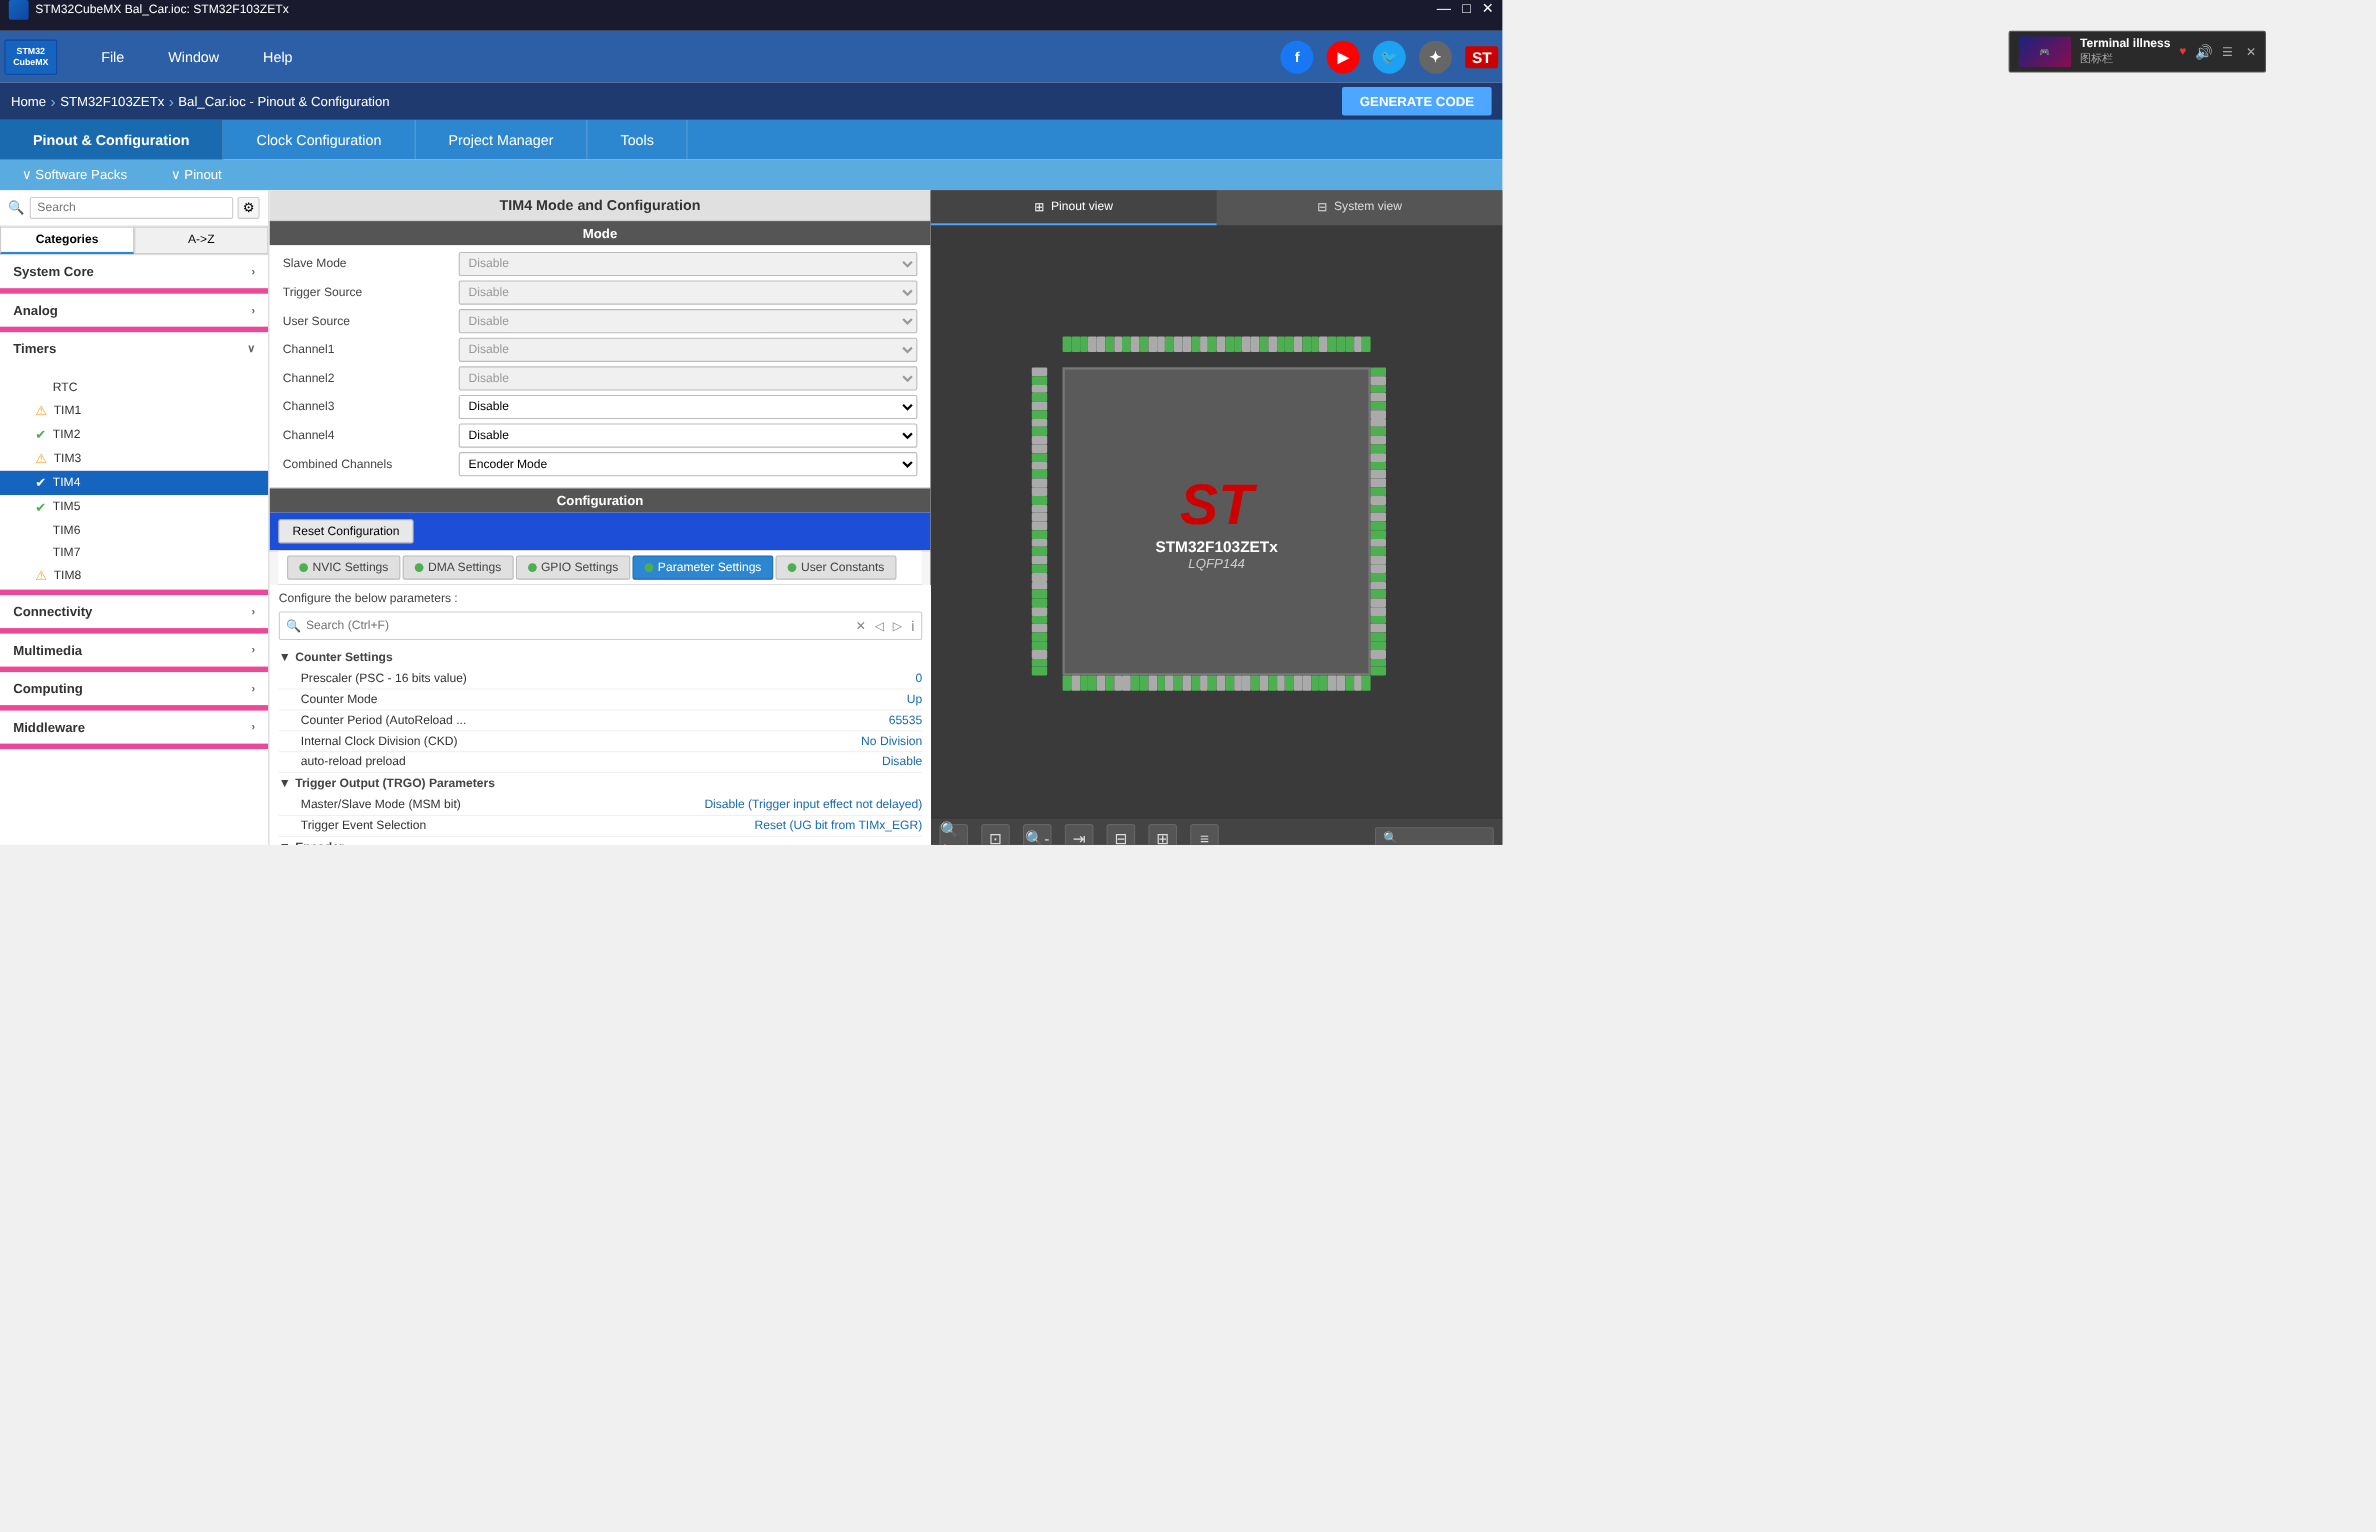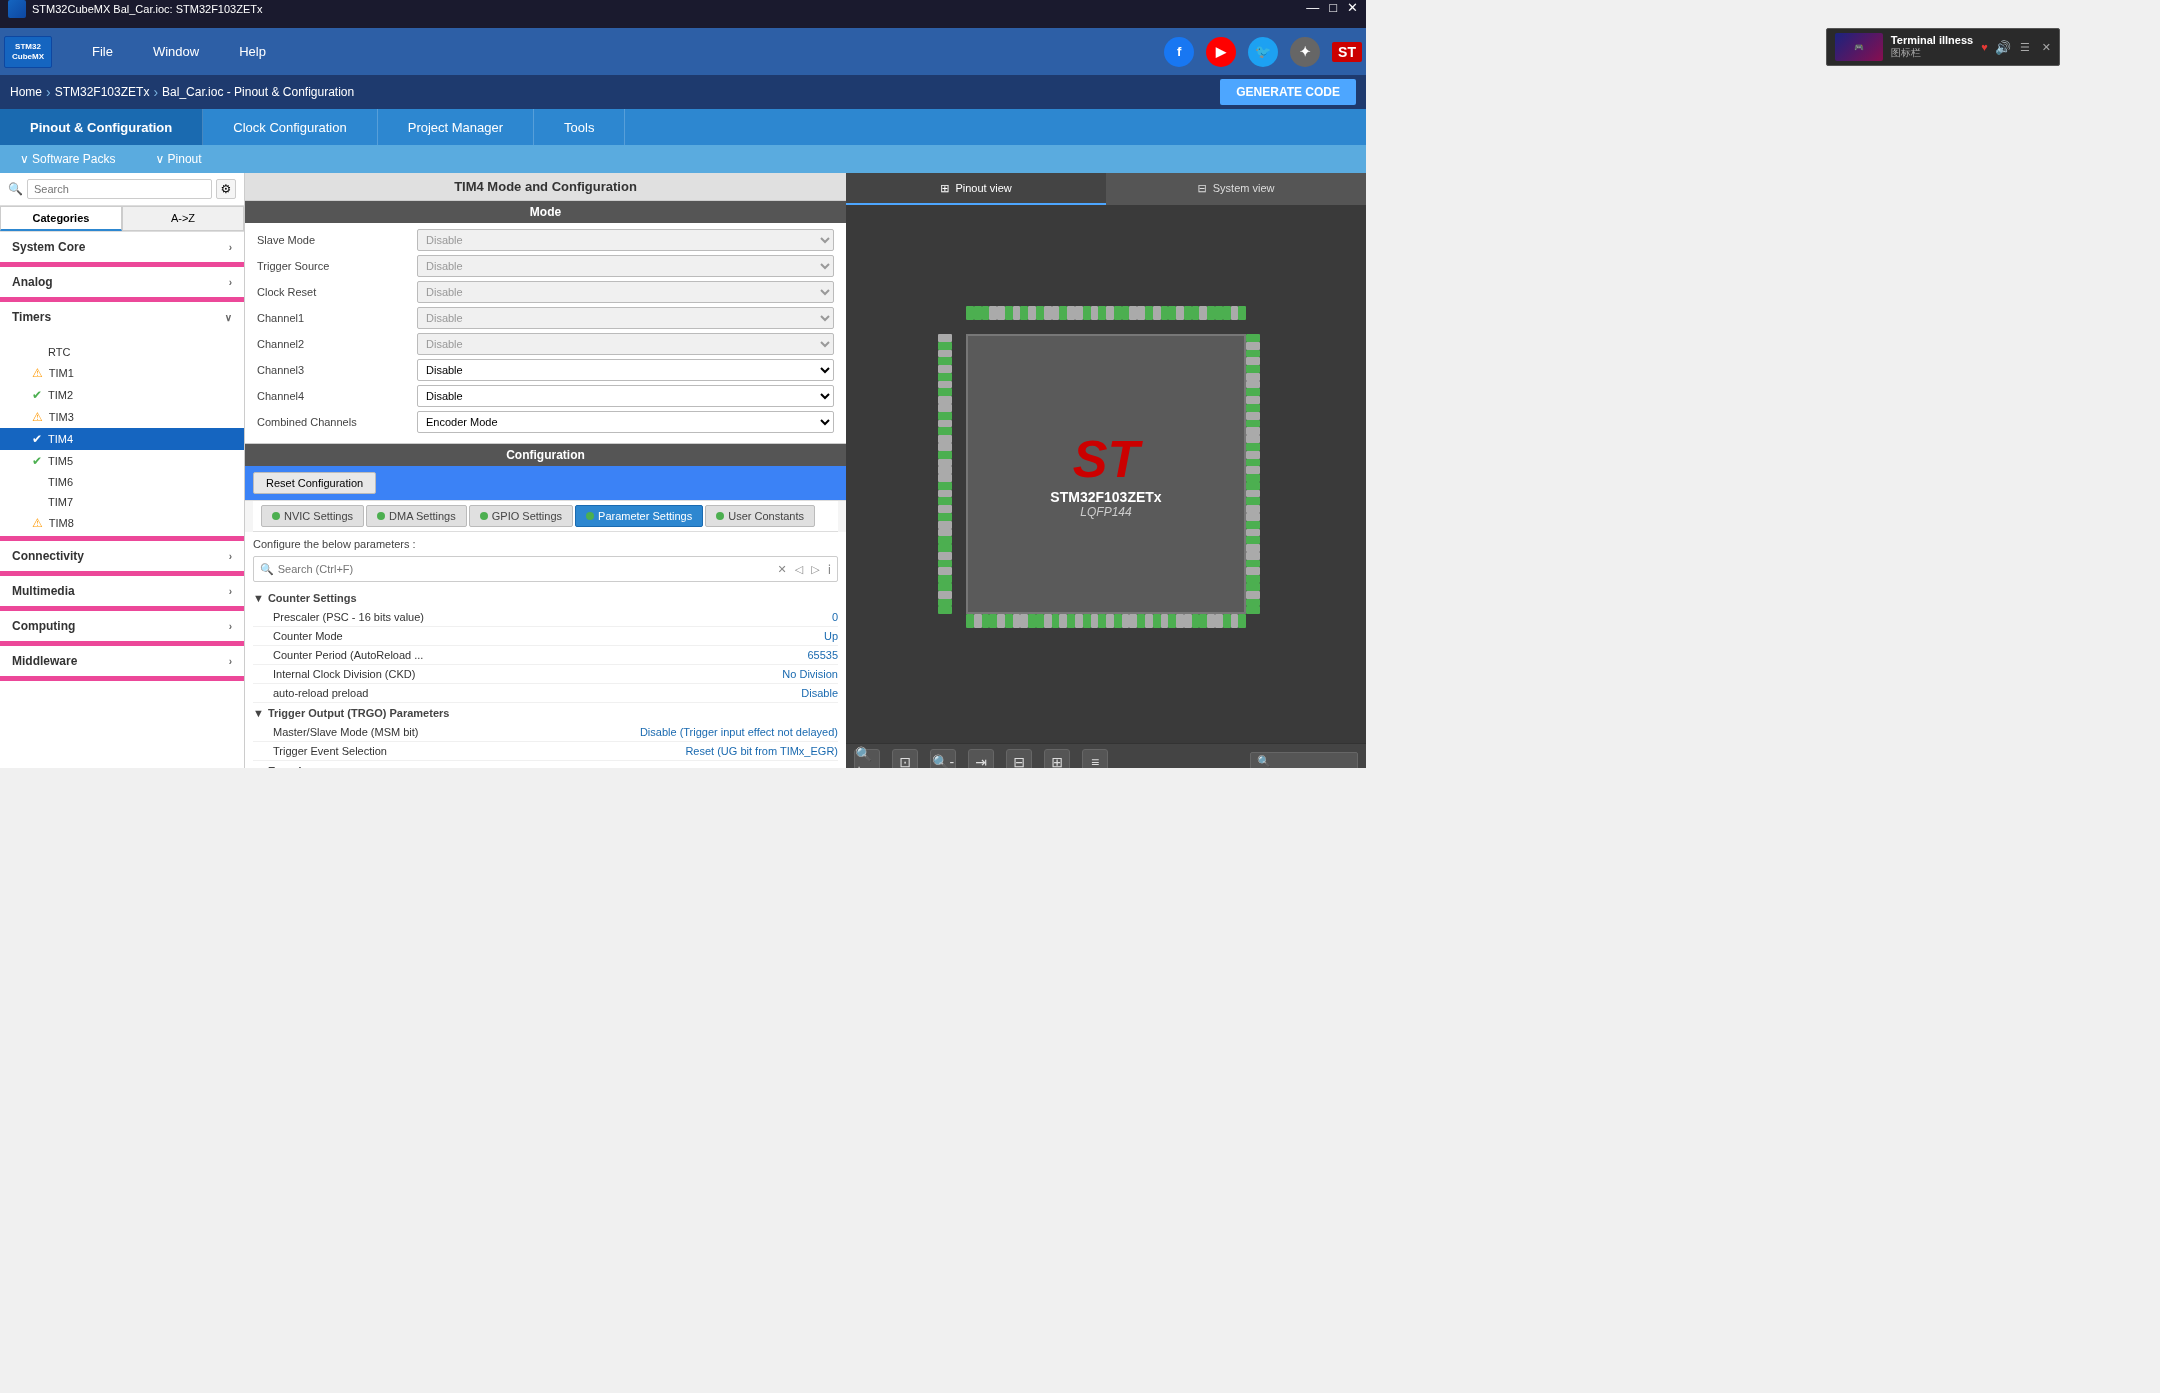--- a/index.html
+++ b/index.html
@@ -690,21 +690,21 @@
           <option>Disable</option>
         </select>
       </div>
       <div class="form-row">
         <span class="form-label">Trigger Source</span>
         <select class="form-select disabled">
           <option>Disable</option>
         </select>
       </div>
       <div class="form-row">
-        <span class="form-label">Clock Reset</span>
+        <span class="form-label">User Source</span>
         <select class="form-select disabled">
           <option>Disable</option>
         </select>
       </div>
       <div class="form-row">
         <span class="form-label">Channel1</span>
         <select class="form-select disabled">
           <option>Disable</option>
         </select>
       </div>
@@ -729,21 +729,21 @@
       <div class="form-row">
         <span class="form-label">Combined Channels</span>
         <select class="form-select">
           <option>Encoder Mode</option>
         </select>
       </div>
     </div>
 
     <div id="config-section-title">Configuration</div>
 
-    <div style="background:#3b82f6;border-bottom:1px solid #ddd;">
+    <div style="background:#1d4ed8;border-bottom:1px solid #ddd;">
       <button id="reset-config-btn">Reset Configuration</button>
     </div>
 
     <div id="config-tabs" style="background:white;padding:4px 8px;border-bottom:1px solid #ddd;">
       <div class="config-tab">
         <span class="dot"></span>
         <span>NVIC Settings</span>
       </div>
       <div class="config-tab">
         <span class="dot"></span>

